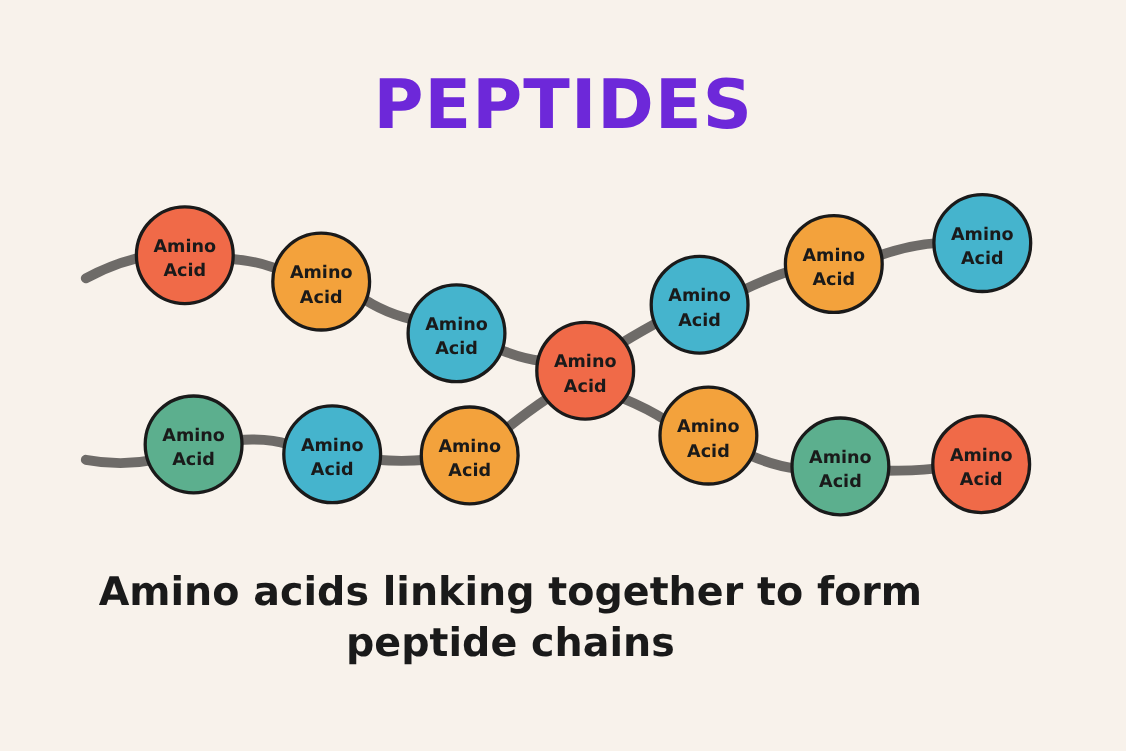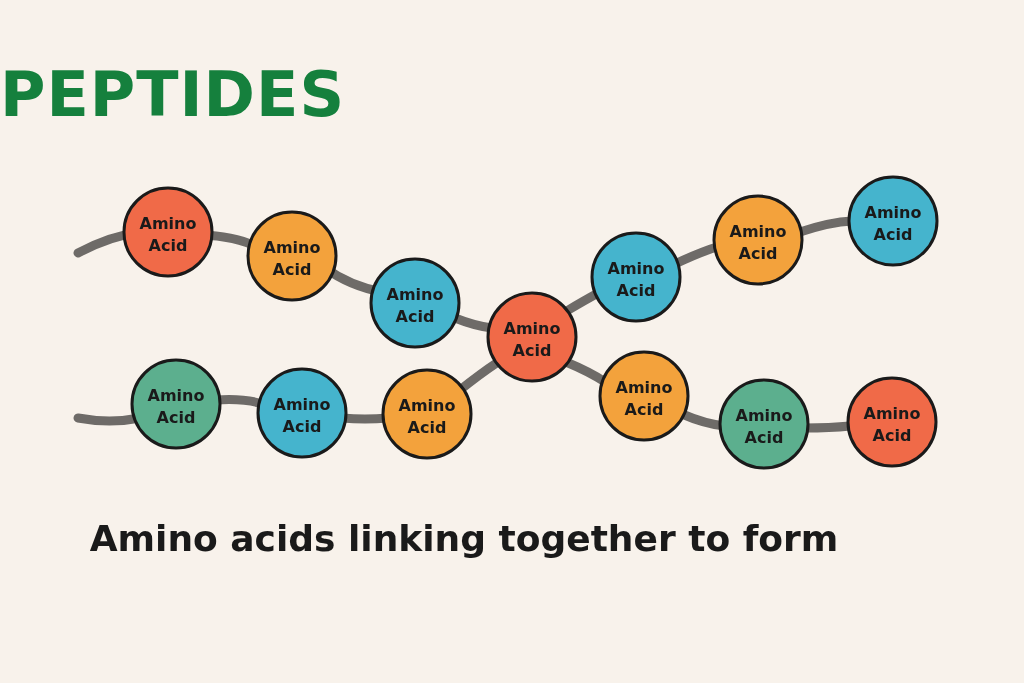--- a/index.html
+++ b/index.html
@@ -4,24 +4,24 @@
   <style>
     html, body { margin: 0; padding: 0; }
     body {
       width: 1024px; height: 683px; overflow: hidden;
       background: #F8F2EB;
       font-family: "DejaVu Sans", sans-serif;
       position: relative;
     }
     .title {
       position: absolute; left: 0; top: 58px; width: 1024px;
-      text-align: left;
+      text-align: center;
       font-family: "DejaVu Sans", sans-serif;
       font-weight: bold; font-size: 62px; letter-spacing: 1px;
-      color: #15803d;
+      color: #6d28d9;
     }
     svg.diagram { position: absolute; left: 0; top: 0; }
     .caption {
       position: absolute; left: 0; top: 516px; width: 928px;
       text-align: center;
       font-family: "DejaVu Sans", sans-serif;
       font-weight: bold; font-size: 36px; line-height: 46px;
       color: #1A1A1A;
     }
     .node-label {
@@ -119,13 +119,14 @@
       <g>
         <circle cx="892" cy="422" r="44" fill="#F06A48" stroke="#1A1A1A" stroke-width="3"></circle>
         <text x="892" y="419" text-anchor="middle" class="node-label">Amino</text>
         <text x="892" y="441" text-anchor="middle" class="node-label">Acid</text>
       </g>
     </g>
 </svg>
 
 <div class="caption">
   <div>Amino acids linking together to form</div>
+  <div>peptide chains</div>
 </div>
 
 </body></html>

